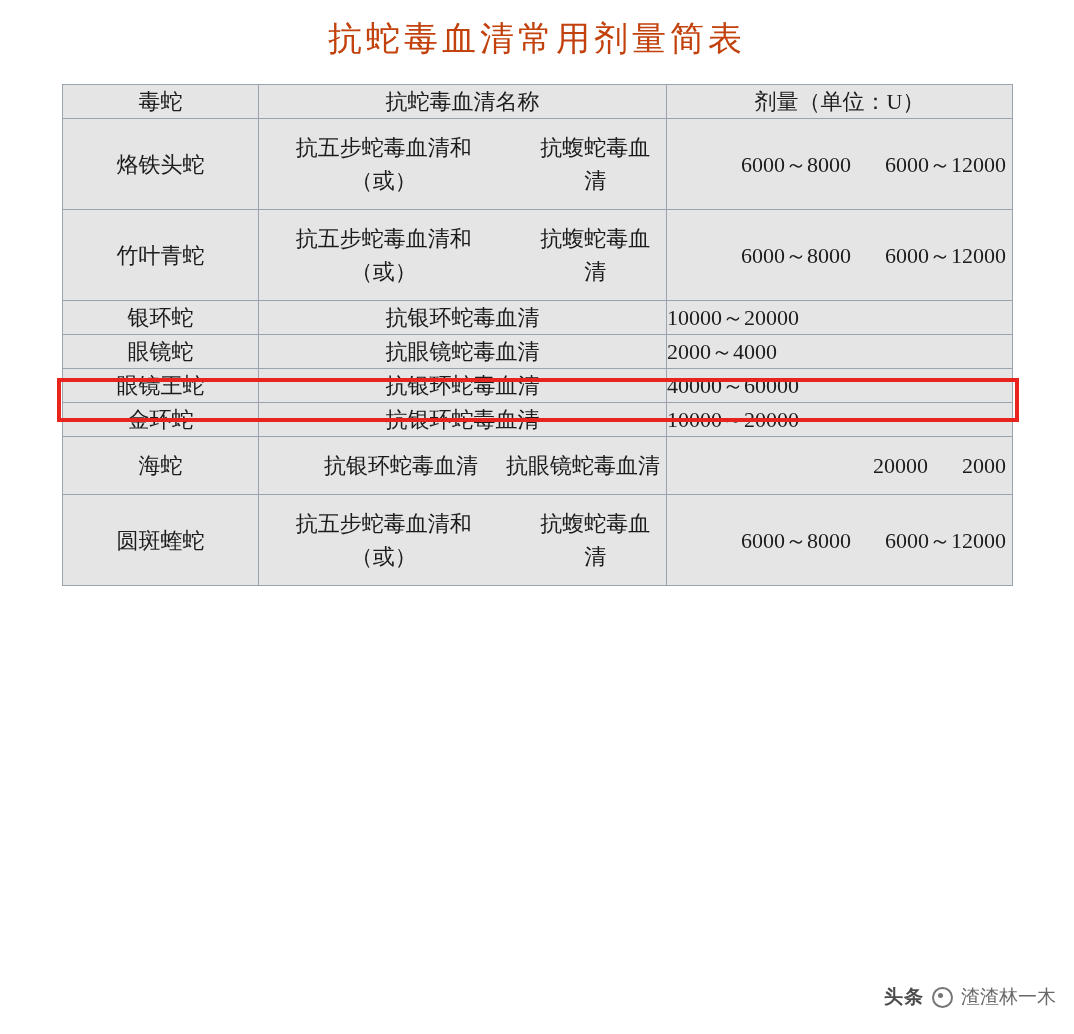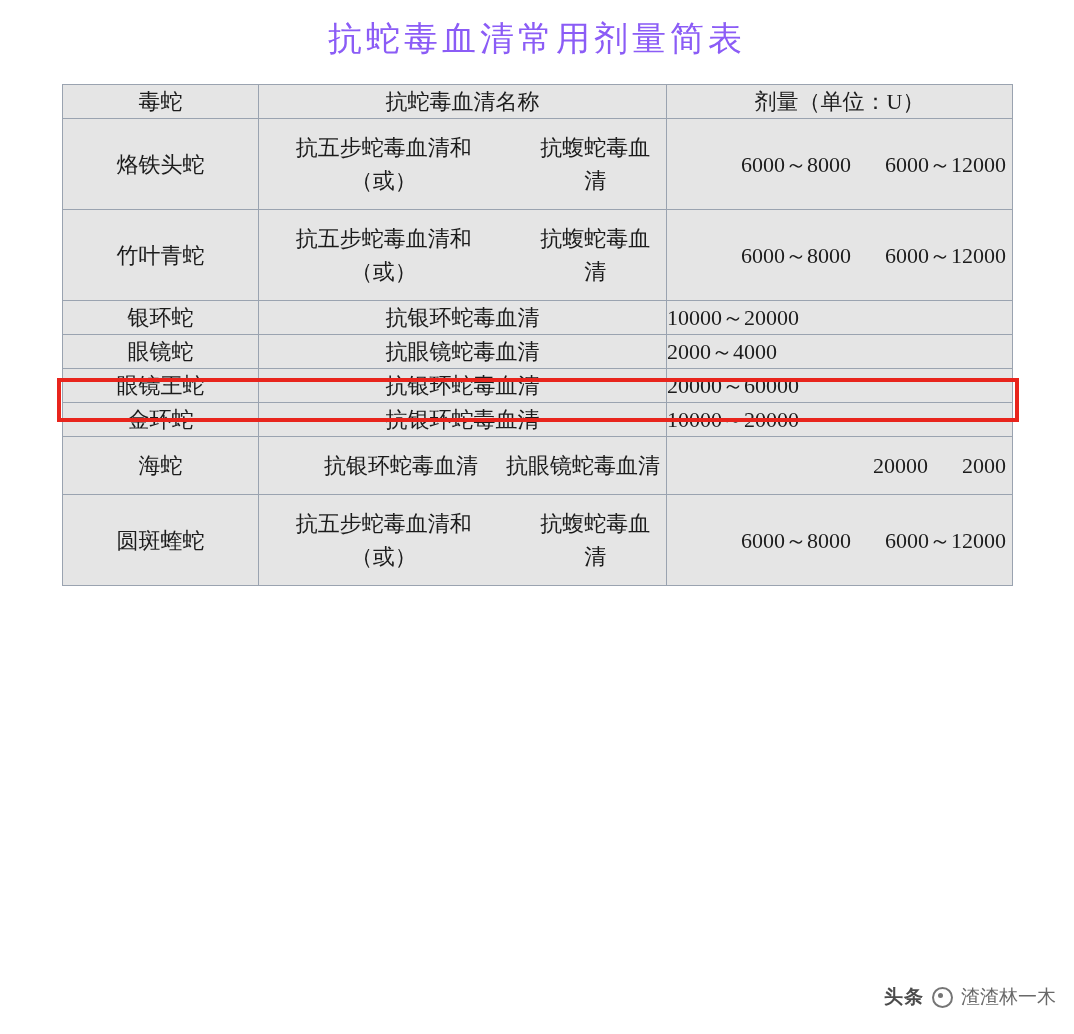--- a/index.html
+++ b/index.html
@@ -20,21 +20,21 @@
     position: relative;
     width: 1074px;
     height: 1034px;
     box-sizing: border-box;
   }
 
   .doc-title {
     text-align: center;
     font-size: 34px;
     letter-spacing: 4px;
-    color: #8b5cf6;
+    color: #c2410c;
     padding-top: 16px;
     padding-bottom: 10px;
     font-weight: 500;
     font-family: "Liberation Serif", "DejaVu Serif", serif;
   }
 
   .table-wrap {
     position: relative;
     margin: 12px 62px 0 62px;
   }
@@ -196,21 +196,21 @@
 
         <tr>
           <td class="cell-center">眼镜蛇</td>
           <td class="cell-center">抗眼镜蛇毒血清</td>
           <td class="cell-left">2000～4000</td>
         </tr>
 
         <tr>
           <td class="cell-center">眼镜王蛇</td>
           <td class="cell-center">抗银环蛇毒血清</td>
-          <td class="cell-left">20000～60000</td>
+          <td class="cell-left">40000～60000</td>
         </tr>
 
 
         <tr>
           <td class="cell-center">金环蛇</td>
           <td class="cell-center">抗银环蛇毒血清</td>
           <td class="cell-left">10000～20000</td>
         </tr>
 
         <tr>

